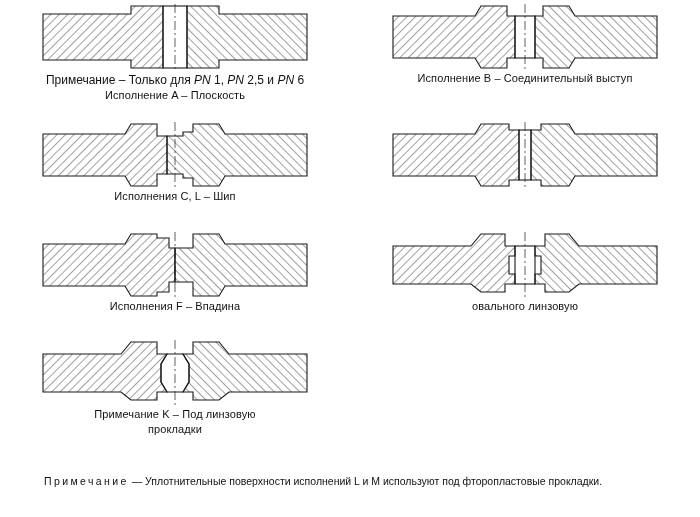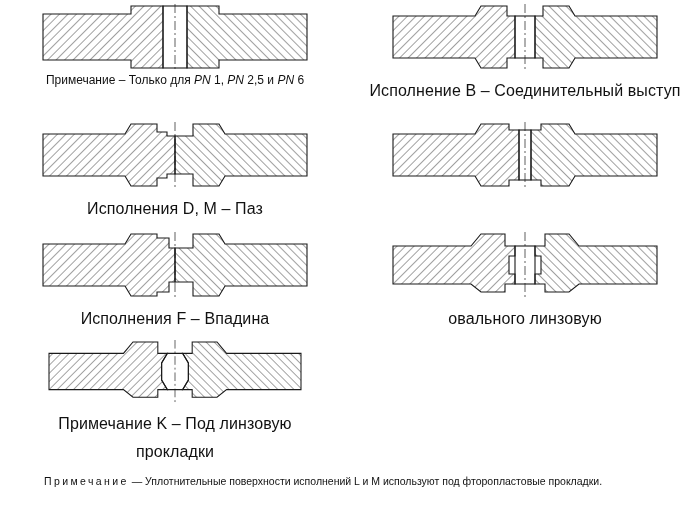--- a/index.html
+++ b/index.html
@@ -38,24 +38,24 @@
     align-items: center;
     justify-content: flex-start;
   }
   .fig {
     width: 280px;
     height: 66px;
     display: block;
   }
   .cap {
     text-align: center;
-    font-size: 16px;
+    font-size: 11px;
     line-height: 14px;
     color: #111;
-    margin-top: 14px;
+    margin-top: 1px;
     letter-spacing: 0.1px;
   }
   .note-small {
     text-align: center;
     font-size: 12px;
     line-height: 13px;
     color: #111;
     margin-top: 4px;
   }
   .note-small i {
@@ -99,20 +99,21 @@
           <path d="M272,10 L184,10 L184,2 L152,2 L152,64 L184,64 L184,56 L272,56 Z"></path>
         </g>
         <g stroke="#1a1a1a" stroke-width="1.1" fill="none">
           <rect x="128" y="2" width="24" height="62"></rect>
         </g>
         <line x1="140" y1="0" x2="140" y2="66" stroke="#1a1a1a" stroke-width="0.7" stroke-dasharray="9,3,2,3"></line>
       </svg>
       <div class="note-small">
         Примечание – Только для <i>PN</i> 1, <i>PN</i> 2,5 и <i>PN</i> 6
       </div>
+      <div class="cap">Исполнение A – Плоскость</div>
     </div>
 
     <div class="cell">
       <svg class="fig" viewBox="0 0 280 66">
         <defs>
           <pattern id="hB1" width="6" height="6" patternTransform="rotate(45)" patternUnits="userSpaceOnUse">
             <line x1="0" y1="0" x2="0" y2="6" stroke="#2b2b2b" stroke-width="0.9"></line>
           </pattern>
           <pattern id="hB2" width="6" height="6" patternTransform="rotate(-45)" patternUnits="userSpaceOnUse">
             <line x1="0" y1="0" x2="0" y2="6" stroke="#2b2b2b" stroke-width="0.9"></line>
@@ -125,41 +126,41 @@
           <path d="M272,12 L190,12 L184,2 L158,2 L158,12 L150,12 L150,54 L158,54 L158,64 L184,64 L190,54 L272,54 Z"></path>
         </g>
         <g stroke="#1a1a1a" stroke-width="1.1" fill="none">
           <rect x="130" y="12" width="20" height="42"></rect>
         </g>
         <line x1="140" y1="0" x2="140" y2="66" stroke="#1a1a1a" stroke-width="0.7" stroke-dasharray="9,3,2,3"></line>
       </svg>
       <div class="cap">Исполнение B – Соединительный выступ</div>
     </div>
 
-
-    <div class="cell">
-      <svg class="fig" viewBox="0 0 280 66">
-        <defs>
-          <pattern id="hD1" width="6" height="6" patternTransform="rotate(45)" patternUnits="userSpaceOnUse">
-            <line x1="0" y1="0" x2="0" y2="6" stroke="#2b2b2b" stroke-width="0.9"></line>
-          </pattern>
-          <pattern id="hD2" width="6" height="6" patternTransform="rotate(-45)" patternUnits="userSpaceOnUse">
-            <line x1="0" y1="0" x2="0" y2="6" stroke="#2b2b2b" stroke-width="0.9"></line>
-          </pattern>
-        </defs>
-        <g stroke="#1a1a1a" stroke-width="1.1" fill="url(#hD1)">
-          <path d="M8,12 L90,12 L96,2 L122,2 L122,10 L132,10 L132,14 L140,14 L140,52 L132,52 L132,56 L122,56 L122,64 L96,64 L90,54 L8,54 Z"></path>
-        </g>
-        <g stroke="#1a1a1a" stroke-width="1.1" fill="url(#hD2)">
-          <path d="M272,12 L190,12 L184,2 L158,2 L158,14 L140,14 L140,52 L158,52 L158,64 L184,64 L190,54 L272,54 Z"></path>
-        </g>
-        <line x1="140" y1="0" x2="140" y2="66" stroke="#1a1a1a" stroke-width="0.7" stroke-dasharray="9,3,2,3"></line>
-      </svg>
-      <div class="cap">Исполнения D, M – Паз</div>
-    </div>
+    <div class="cell">
+      <svg class="fig" viewBox="0 0 280 66">
+        <defs>
+          <pattern id="hC1" width="6" height="6" patternTransform="rotate(45)" patternUnits="userSpaceOnUse">
+            <line x1="0" y1="0" x2="0" y2="6" stroke="#2b2b2b" stroke-width="0.9"></line>
+          </pattern>
+          <pattern id="hC2" width="6" height="6" patternTransform="rotate(-45)" patternUnits="userSpaceOnUse">
+            <line x1="0" y1="0" x2="0" y2="6" stroke="#2b2b2b" stroke-width="0.9"></line>
+          </pattern>
+        </defs>
+        <g stroke="#1a1a1a" stroke-width="1.1" fill="url(#hC1)">
+          <path d="M8,12 L90,12 L96,2 L122,2 L122,14 L132,14 L132,52 L122,52 L122,64 L96,64 L90,54 L8,54 Z"></path>
+        </g>
+        <g stroke="#1a1a1a" stroke-width="1.1" fill="url(#hC2)">
+          <path d="M272,12 L190,12 L184,2 L158,2 L158,10 L148,10 L148,14 L132,14 L132,52 L148,52 L148,56 L158,56 L158,64 L184,64 L190,54 L272,54 Z"></path>
+        </g>
+        <line x1="140" y1="0" x2="140" y2="66" stroke="#1a1a1a" stroke-width="0.7" stroke-dasharray="9,3,2,3"></line>
+      </svg>
+      <div class="cap">Исполнения C, L – Шип</div>
+    </div>
+
 
     <div class="cell">
       <svg class="fig" viewBox="0 0 280 66">
         <defs>
           <pattern id="hE1" width="6" height="6" patternTransform="rotate(45)" patternUnits="userSpaceOnUse">
             <line x1="0" y1="0" x2="0" y2="6" stroke="#2b2b2b" stroke-width="0.9"></line>
           </pattern>
           <pattern id="hE2" width="6" height="6" patternTransform="rotate(-45)" patternUnits="userSpaceOnUse">
             <line x1="0" y1="0" x2="0" y2="6" stroke="#2b2b2b" stroke-width="0.9"></line>
           </pattern>

